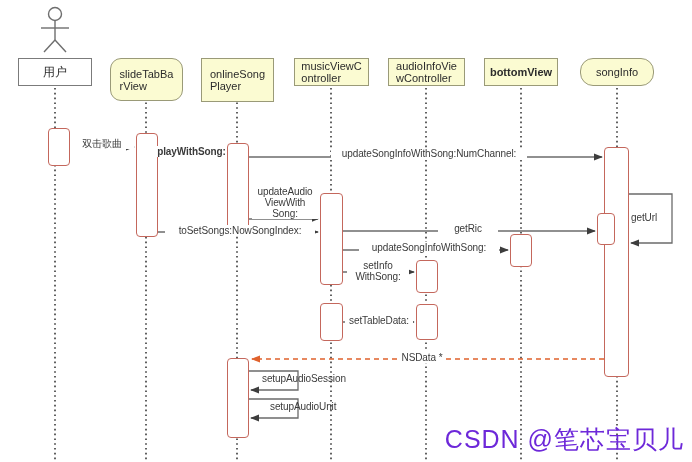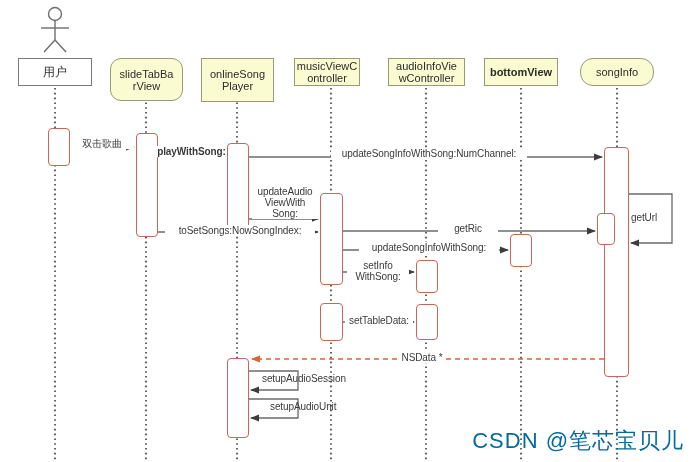--- a/index.html
+++ b/index.html
@@ -18,41 +18,40 @@
     white-space:pre;
     text-align:center;
     line-height:11px;
     letter-spacing:-0.1px;
   }
   .lbl.bgwhite{background:#ffffff;}
   .hdr{
     position:absolute;
     box-sizing:border-box;
     display:flex;align-items:center;justify-content:center;
-    text-align:center;
     font-size:11px;
     line-height:12px;
     color:#2b2b2b;
     border:1px solid #9a9a78;
     background:#fbfbd2;
     white-space:pre-line;
   }
   .hdr.actorbox{background:#ffffff;border:1px solid #7b7b7b;font-size:12px;}
   .act{
     position:absolute;
     box-sizing:border-box;
     background:#ffffff;
     border:1.3px solid #c4675c;
     border-radius:4px;
   }
   .watermark{
     position:absolute;
     right:8px;bottom:6px;
-    font-size:22px;
-    color:#0369a1;
+    font-size:25px;
+    color:#6d28d9;
     letter-spacing:1px;
     white-space:pre;
   }
 </style>
 </head>
 <body>
 
 <svg id="canvas" width="692" height="462" viewBox="0 0 692 462" xmlns="http://www.w3.org/2000/svg">
   <defs>
     <marker id="arrowSolid" viewBox="0 0 10 10" refX="9" refY="5" markerWidth="7" markerHeight="7" orient="auto-start-reverse">
@@ -115,21 +114,21 @@
 </svg>
 
 <div class="hdr actorbox" style="left:18px;top:58px;width:74px;height:28px;">用户</div>
 
 <div class="hdr" style="left:110px;top:58px;width:73px;height:43px;border-radius:11px;">slideTabBa
 rView</div>
 
 <div class="hdr" style="left:201px;top:58px;width:73px;height:44px;">onlineSong
 Player</div>
 
-<div class="hdr" style="left:294px;top:58px;width:66px;height:28px;">musicViewC
+<div class="hdr" style="left:294px;top:58px;width:75px;height:28px;">musicViewC
 ontroller</div>
 
 <div class="hdr" style="left:388px;top:58px;width:77px;height:28px;">audioInfoVie
 wController</div>
 
 <div class="hdr" style="left:484px;top:58px;width:74px;height:28px;font-weight:bold;">bottomView</div>
 
 <div class="hdr" style="left:580px;top:58px;width:74px;height:28px;border-radius:13px;">songInfo</div>
 
 <div class="act" style="left:48px;top:128px;width:22px;height:38px;"></div>

